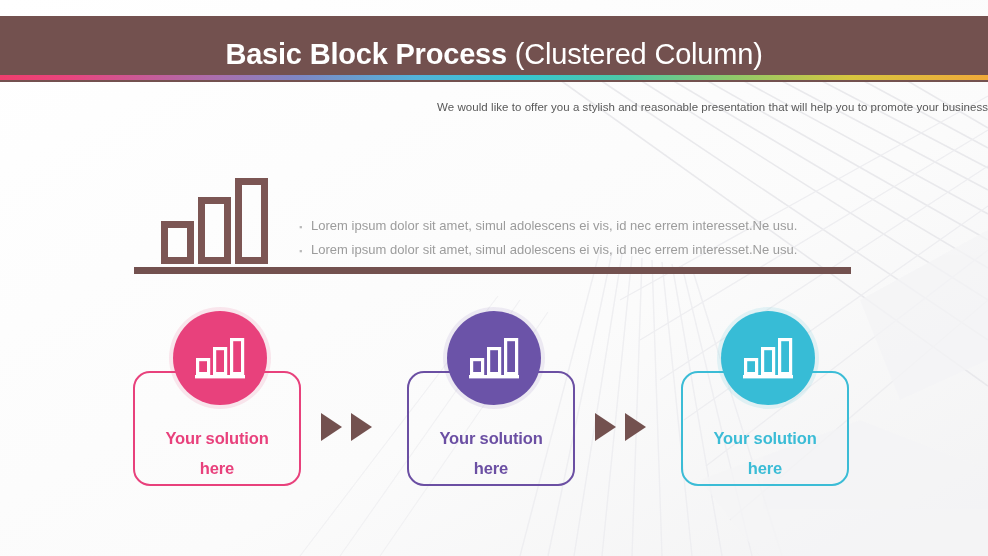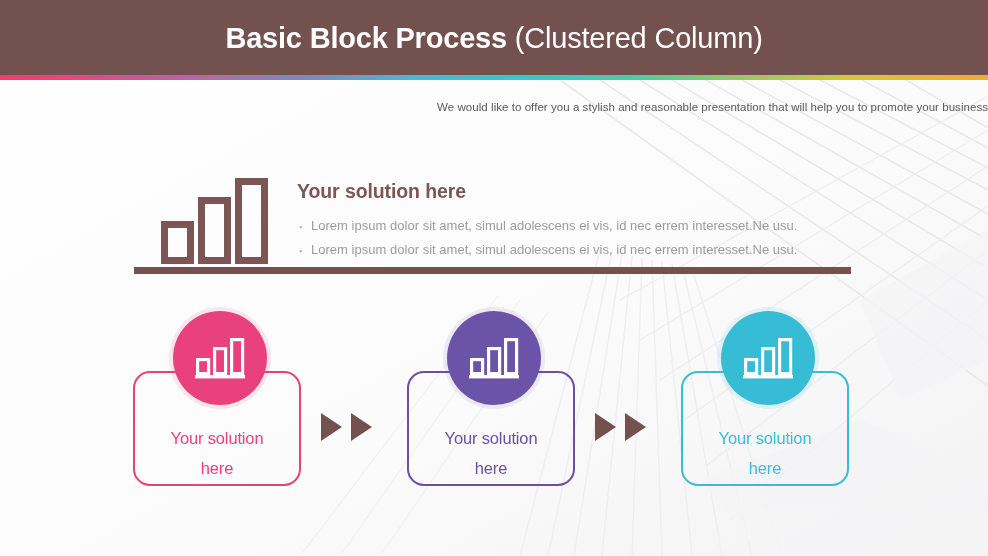--- a/index.html
+++ b/index.html
@@ -27,23 +27,23 @@
     position: absolute;
     inset: 0;
     pointer-events: none;
     z-index: 0;
   }
   .bg-photo svg { display:block; width:100%; height:100%; }
 
   
   .header {
     position: absolute;
-    top: 0; left: 0;
+    top: 16px; left: 0;
     width: 988px;
-    height: 75px;
+    height: 66px;
     background: #73514f;
     z-index: 5;
   }
   .header-title {
     position: absolute;
     left: 0; right: 0;
     top: 21px;
     text-align: center;
     color: #ffffff;
     font-size: 29px;
@@ -200,21 +200,21 @@
     top: 24px;
   }
 
   .step-label {
     position: absolute;
     left: 0;
     top: 118px;
     width: 168px;
     text-align: center;
     font-size: 16.5px;
-    font-weight: normal;
+    font-weight: bold;
     line-height: 30px;
     color: #e8417c;
     letter-spacing: -0.15px;
   }
 
   
   .step-2 .step-box { border-color: #6b4fa3; }
   .step-2 .step-circle { background: #6b53a8; box-shadow: 0 0 0 4px rgba(107,83,168,0.10); }
   .step-2 .step-label { color: #6b4fa3; }
 
@@ -313,21 +313,20 @@
     <div class="bar-icon-dark">
       <svg width="112" height="92" viewBox="0 0 112 92" xmlns="http://www.w3.org/2000/svg">
         <g fill="none" stroke="#7c5654" stroke-width="7">
           <rect x="4.5" y="50.5" width="26" height="36"></rect>
           <rect x="41.5" y="26.5" width="26" height="60"></rect>
           <rect x="78.5" y="7.5" width="26" height="79"></rect>
         </g>
       </svg>
     </div>
 
-    <div class="solution-heading">Your solution here</div>
 
     <div class="bullet-list">
       <div class="bullet-row">
         <span class="bullet-mark">▪</span>
         <span class="bullet-text">Lorem ipsum dolor sit amet, simul adolescens ei vis,  id nec errem interesset.Ne usu.</span>
       </div>
       <div class="bullet-row">
         <span class="bullet-mark">▪</span>
         <span class="bullet-text">Lorem ipsum dolor sit amet, simul adolescens ei vis,  id nec errem interesset.Ne usu.</span>
       </div>

